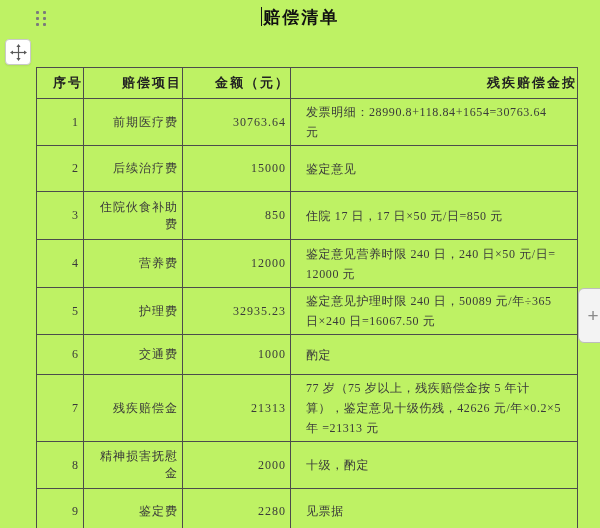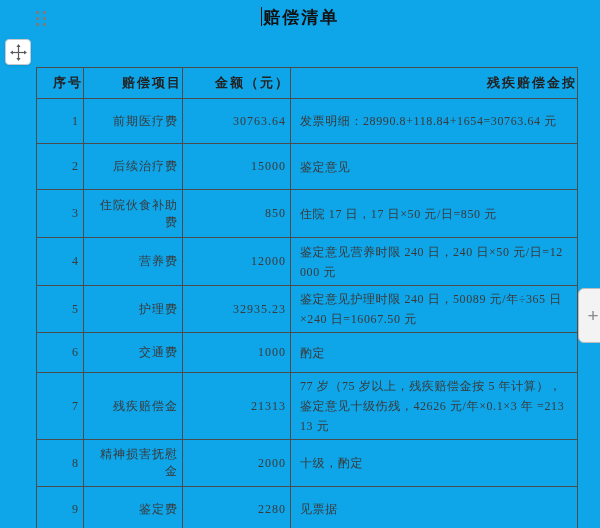--- a/index.html
+++ b/index.html
@@ -2,21 +2,21 @@
 <html><head>
 <meta charset="utf-8">
 <style>
   * { margin:0; padding:0; box-sizing:border-box; }
   html,body { width:600px; height:528px; }
   body {
     font-family:"Liberation Serif","DejaVu Serif",serif;
     background:#ffffff; overflow:hidden; position:relative;
     color:#333;
   }
-  .doc { position:absolute; inset:0; background:#0ea5e9; }
+  .doc { position:absolute; inset:0; background:#bef264; }
 
   
   .title-row { position:absolute; top:6px; left:0; width:600px; text-align:center; }
   .caret {
     display:inline-block; width:1.5px; height:19px; background:#111;
     vertical-align:-3px; margin-right:1px;
   }
   .doc-title { font-size:17px; font-weight:bold; color:#111; letter-spacing:2px; }
 
   
@@ -36,21 +36,21 @@
   }
 
   
   .table-clip { position:absolute; left:36px; top:67px; width:546px; height:461px; overflow:hidden; }
   table { border-collapse:collapse; table-layout:fixed; width:541px; }
   col.c1{width:47px;} col.c2{width:99px;} col.c3{width:108px;} col.c4{width:287px;}
   th, td { border:1px solid #4c4c4c; text-align:right; vertical-align:middle; color:#3a3a3a; }
   th { height:31px; font-size:13px; font-weight:bold; letter-spacing:2px; color:#222; }
   td { font-size:12px; letter-spacing:1px; padding:2px 4px; }
   td.method {
-    text-align:left; padding:3px 9px; line-height:20px;
+    text-align:left; padding:3px 15px; line-height:20px;
     letter-spacing:0.6px; word-break:break-all;
   }
   tbody tr:nth-child(1){height:45px;}
   tbody tr:nth-child(2){height:46px;}
   tbody tr:nth-child(3){height:48px;}
   tbody tr:nth-child(4){height:48px;}
   tbody tr:nth-child(5){height:43px;}
   tbody tr:nth-child(6){height:40px;}
   tbody tr:nth-child(7){height:57px;}
   tbody tr:nth-child(8){height:47px;}
@@ -149,21 +149,21 @@
           <tr>
             <td>6</td>
             <td>交通费</td>
             <td>1000</td>
             <td class="method">酌定</td>
           </tr>
           <tr>
             <td>7</td>
             <td>残疾赔偿金</td>
             <td>21313</td>
-            <td class="method">77 岁（75 岁以上，残疾赔偿金按 5 年计算），鉴定意见十级伤残，42626 元/年×0.1×3 年 =21313 元</td>
+            <td class="method">77 岁（75 岁以上，残疾赔偿金按 5 年计算），鉴定意见十级伤残，42626 元/年×0.2×5 年 =21313 元</td>
           </tr>
           <tr>
             <td>8</td>
             <td>精神损害抚慰金</td>
             <td>2000</td>
             <td class="method">十级，酌定</td>
           </tr>
           <tr>
             <td>9</td>
             <td>鉴定费</td>

